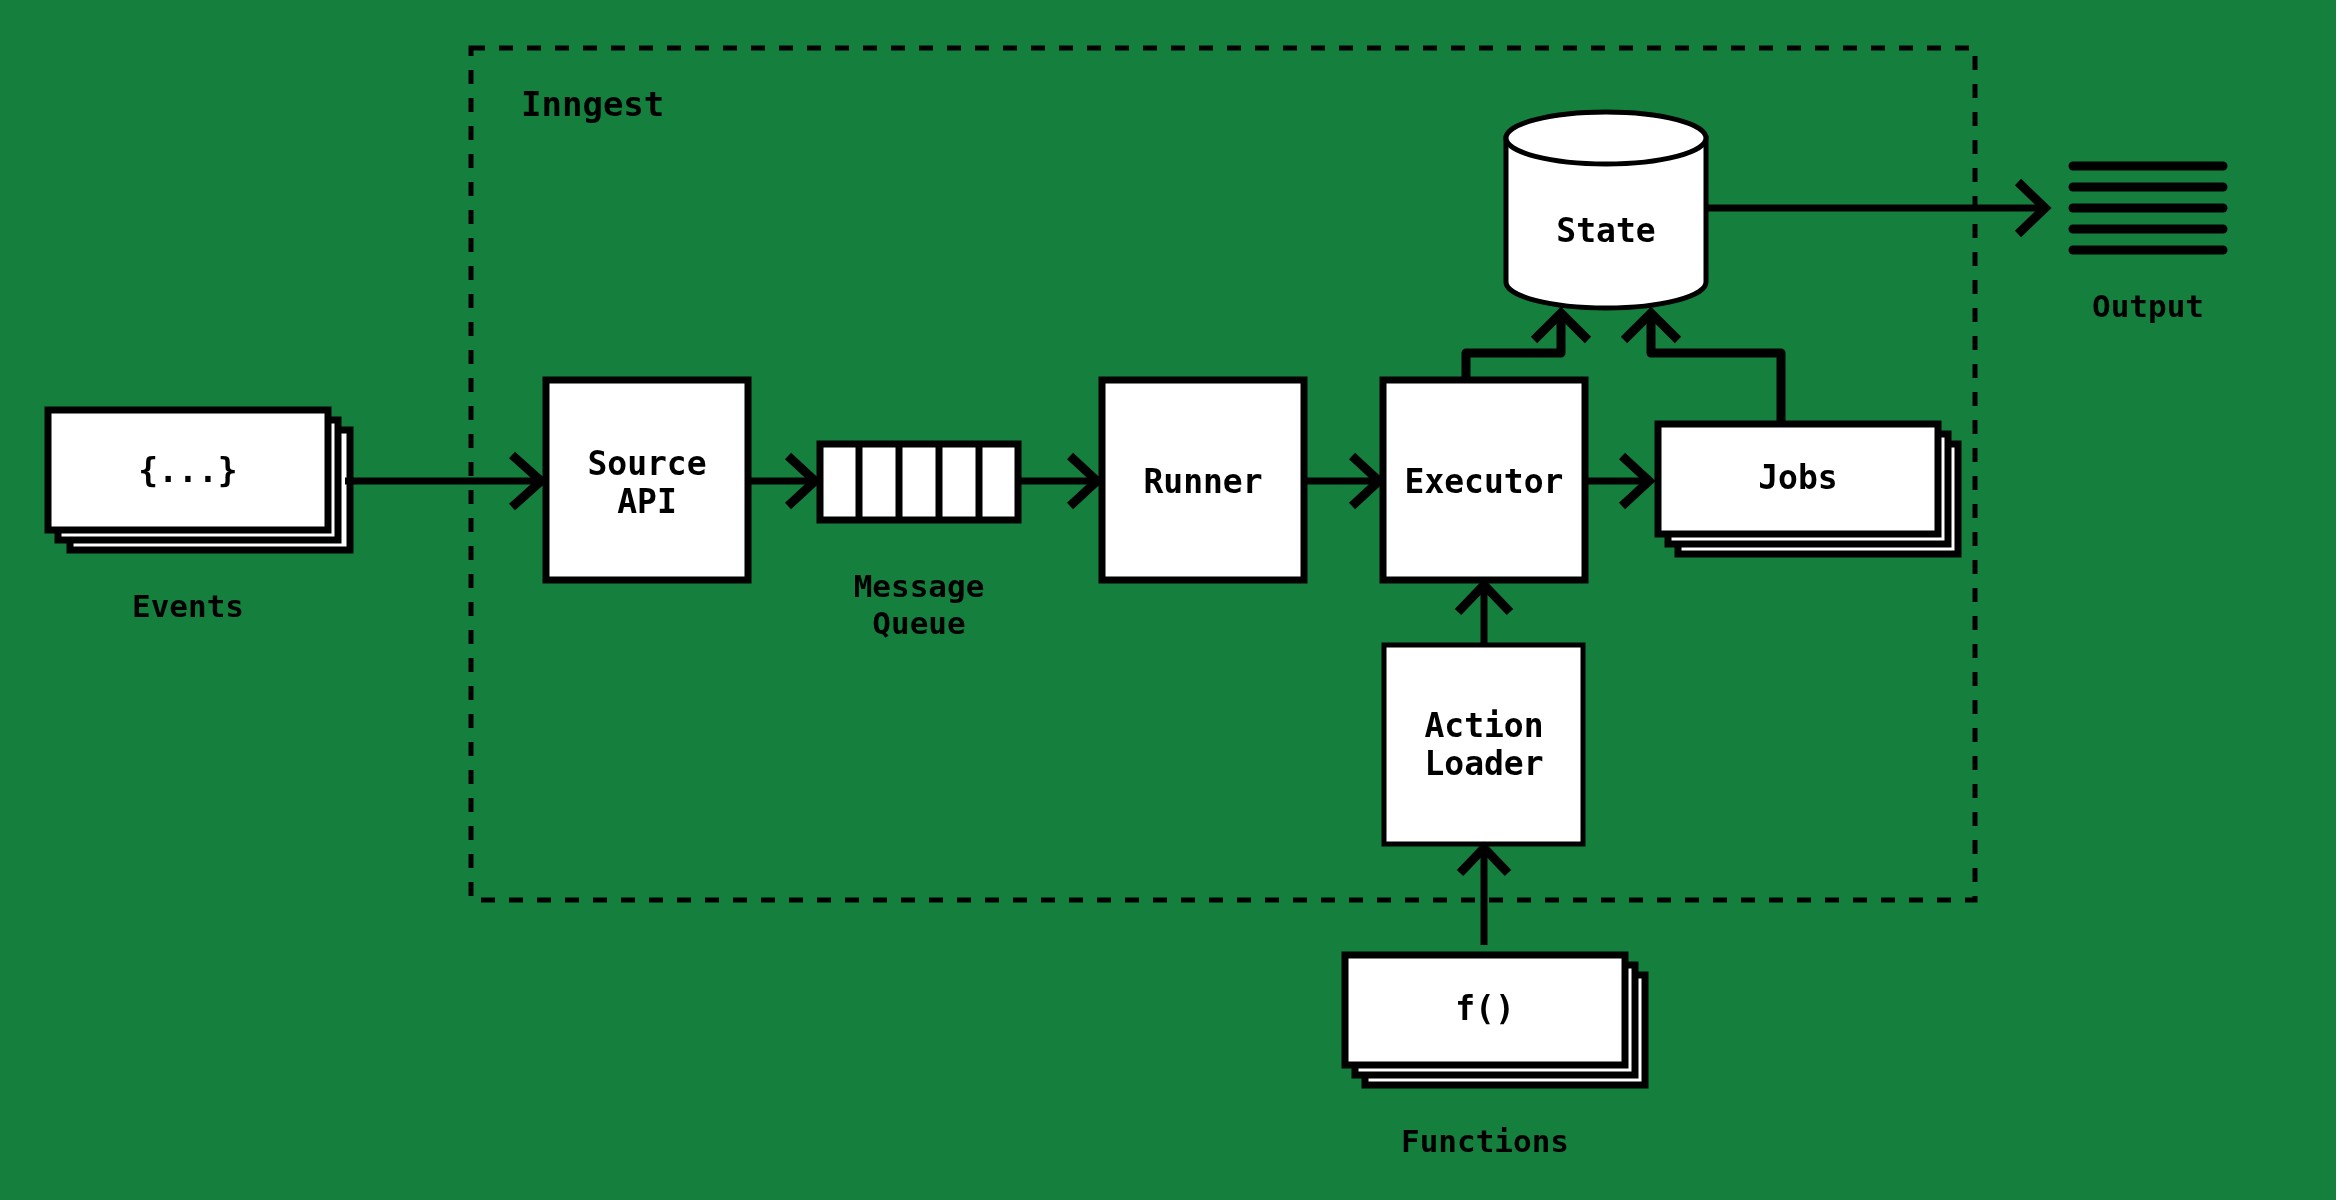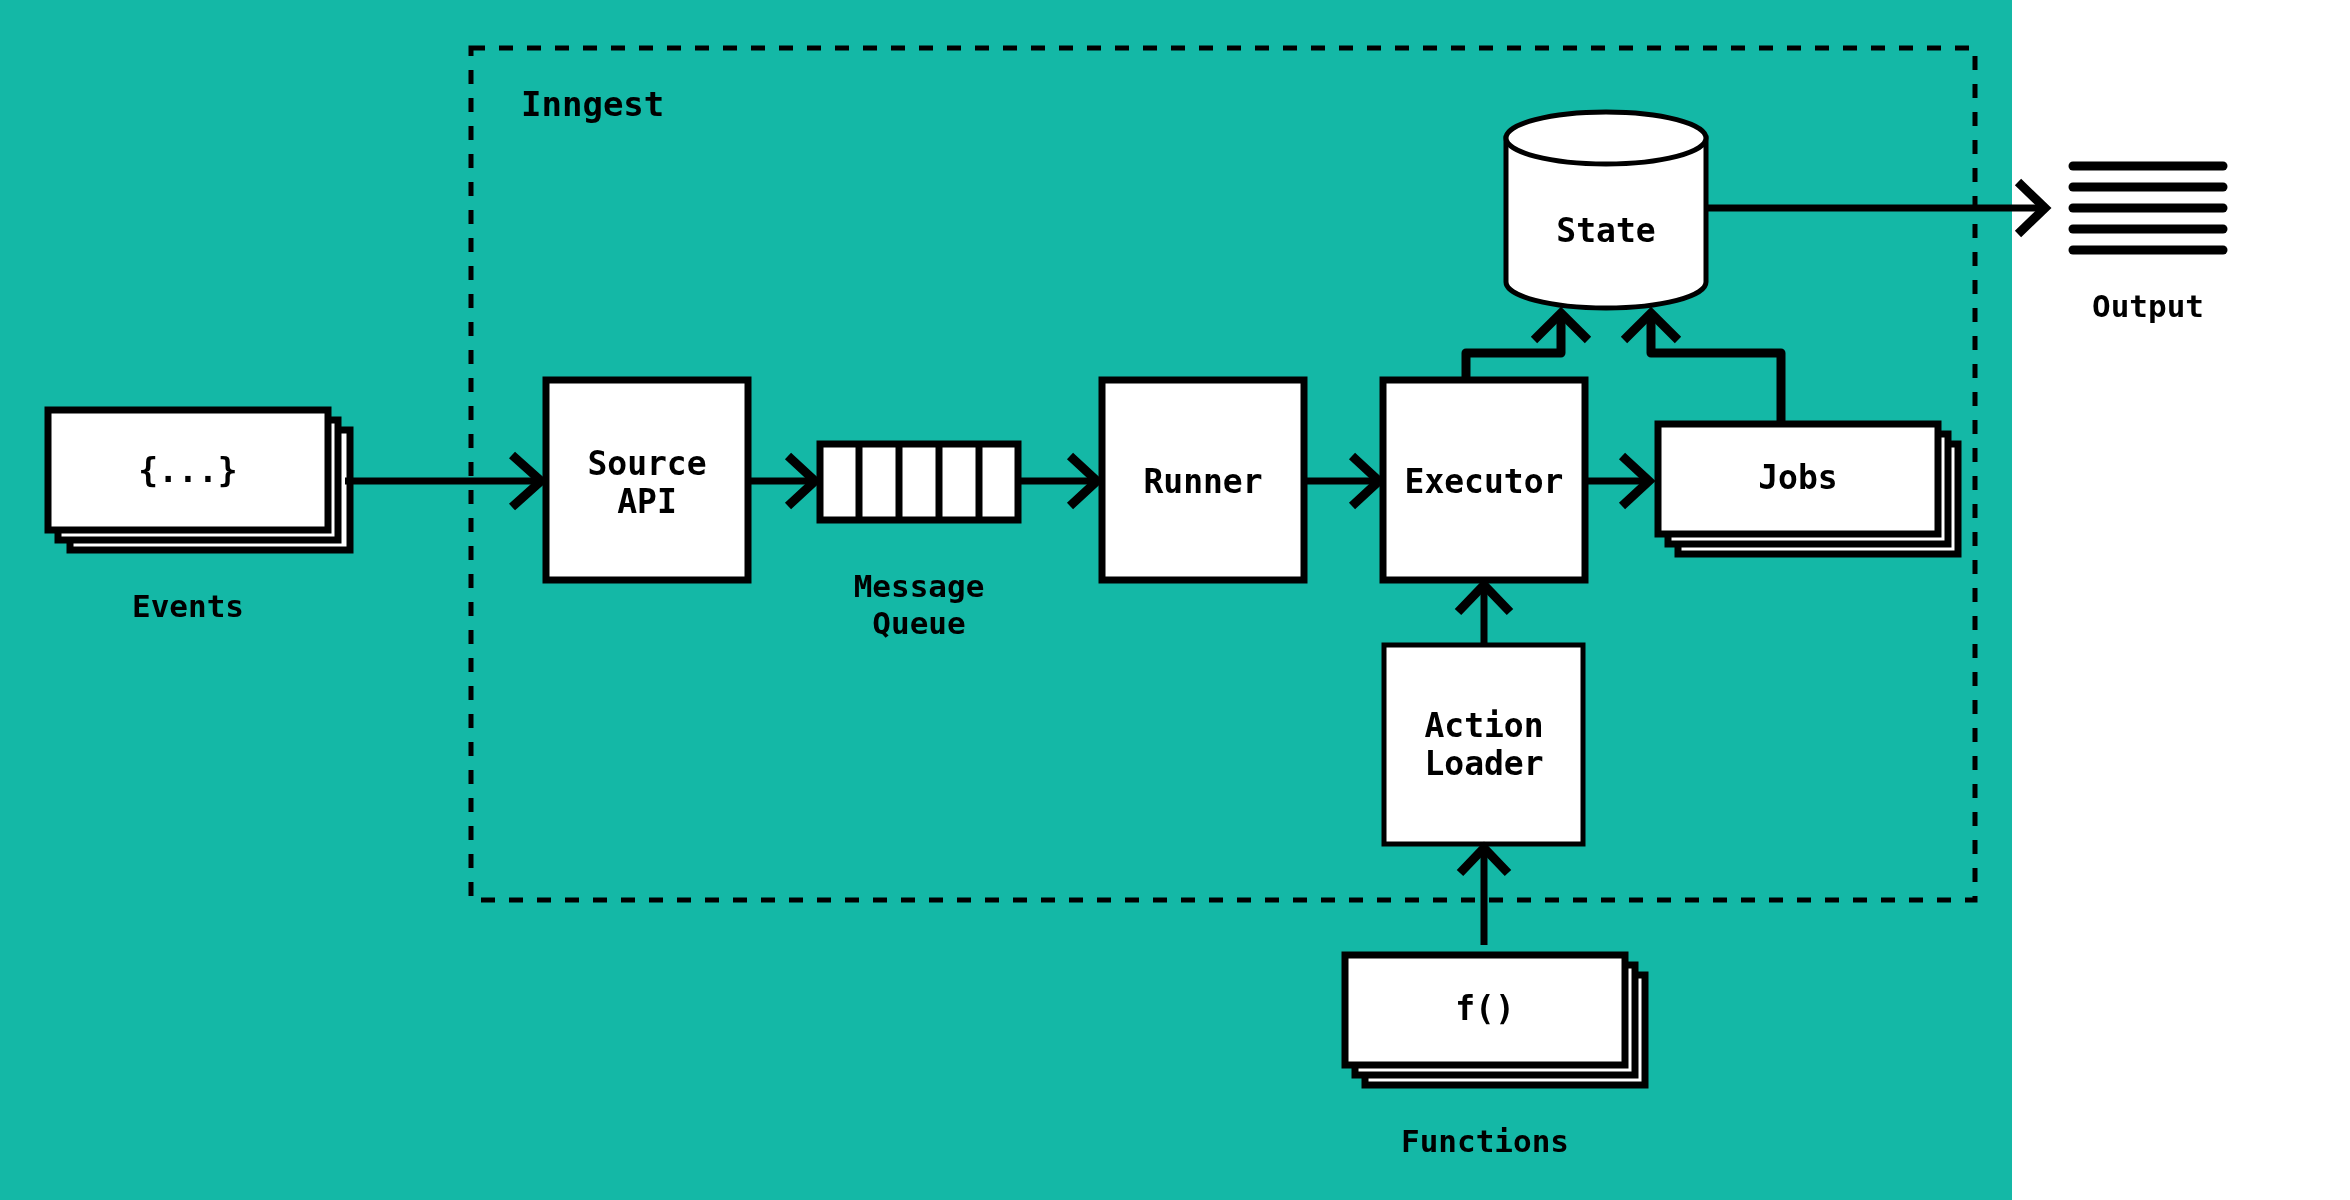--- a/index.html
+++ b/index.html
@@ -8,23 +8,23 @@
     background: #ffffff;
   }
   body {
     width: 2350px;
     height: 1200px;
     overflow: hidden;
     font-family: "DejaVu Sans Mono", monospace;
   }
   #diagram-root {
     position: relative;
-    width: 2012px;
+    width: 2336px;
     height: 1200px;
-    background: #14b8a6;
+    background: #15803d;
   }
   svg.canvas {
     display: block;
     width: 2350px;
     height: 1200px;
   }
   .stroke-box {
     fill: #ffffff;
     stroke: #000000;
     stroke-width: 7;

